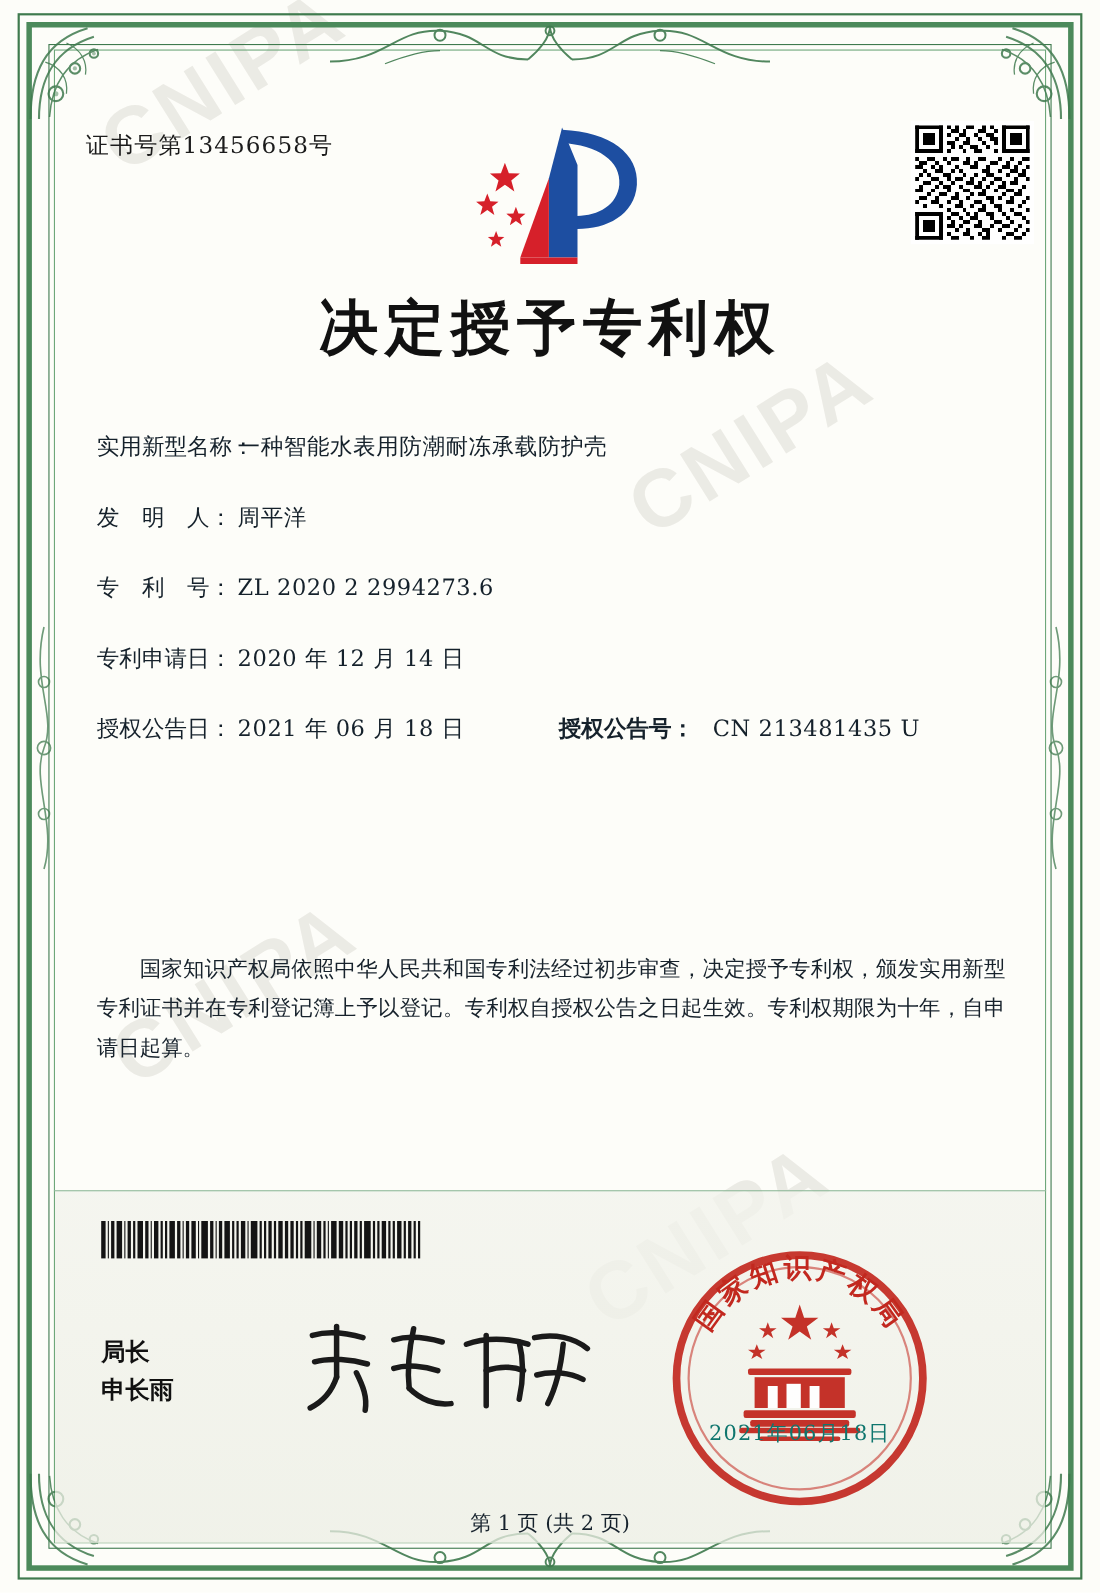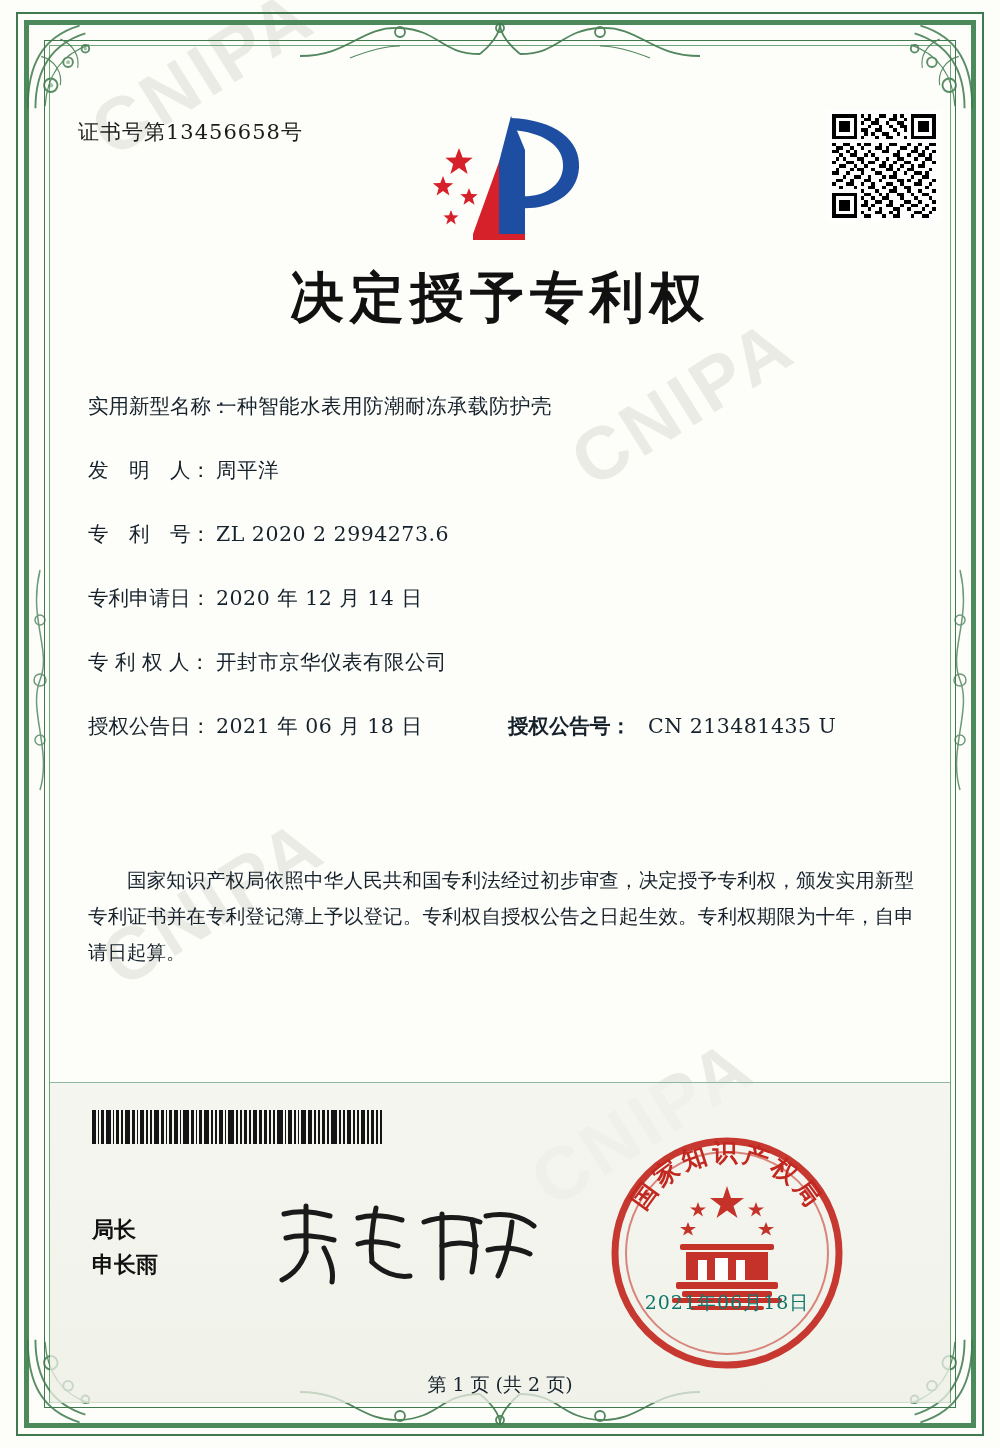--- a/index.html
+++ b/index.html
@@ -617,24 +617,20 @@
       <span class="val">周平洋</span>
     </div>
     <div class="row">
       <span class="lbl">专　利　号：</span>
       <span class="val">ZL 2020 2 2994273.6</span>
     </div>
     <div class="row">
       <span class="lbl">专利申请日：</span>
       <span class="val">2020 年 12 月 14 日</span>
     </div>
-    <div class="row">
-      <span class="lbl">专 利 权 人：</span>
-      <span class="val">开封市京华仪表有限公司</span>
-    </div>
     <div class="row row-split">
       <span class="half-left">
         <span class="lbl">授权公告日：</span>
         <span class="val">2021 年 06 月 18 日</span>
       </span>
       <span class="half-right">
         <span class="lbl">授权公告号：</span>
         <span class="val">CN 213481435 U</span>
       </span>
     </div>

